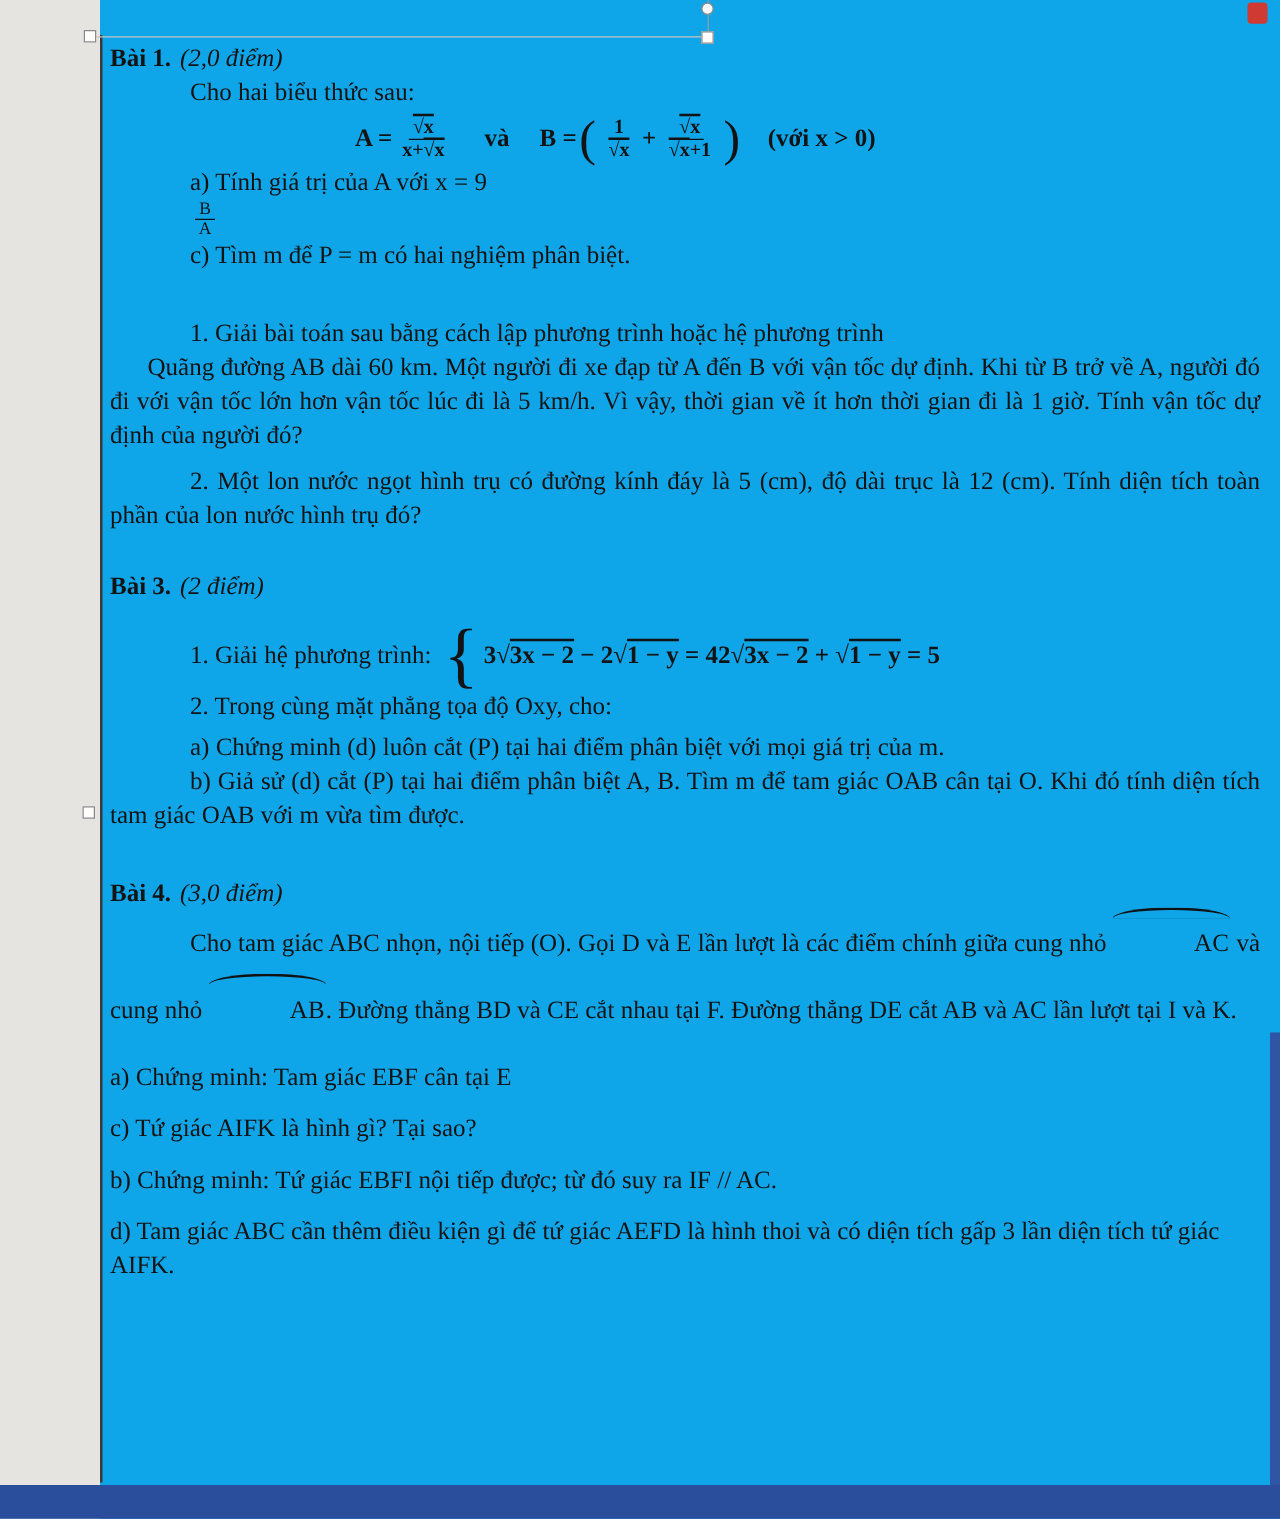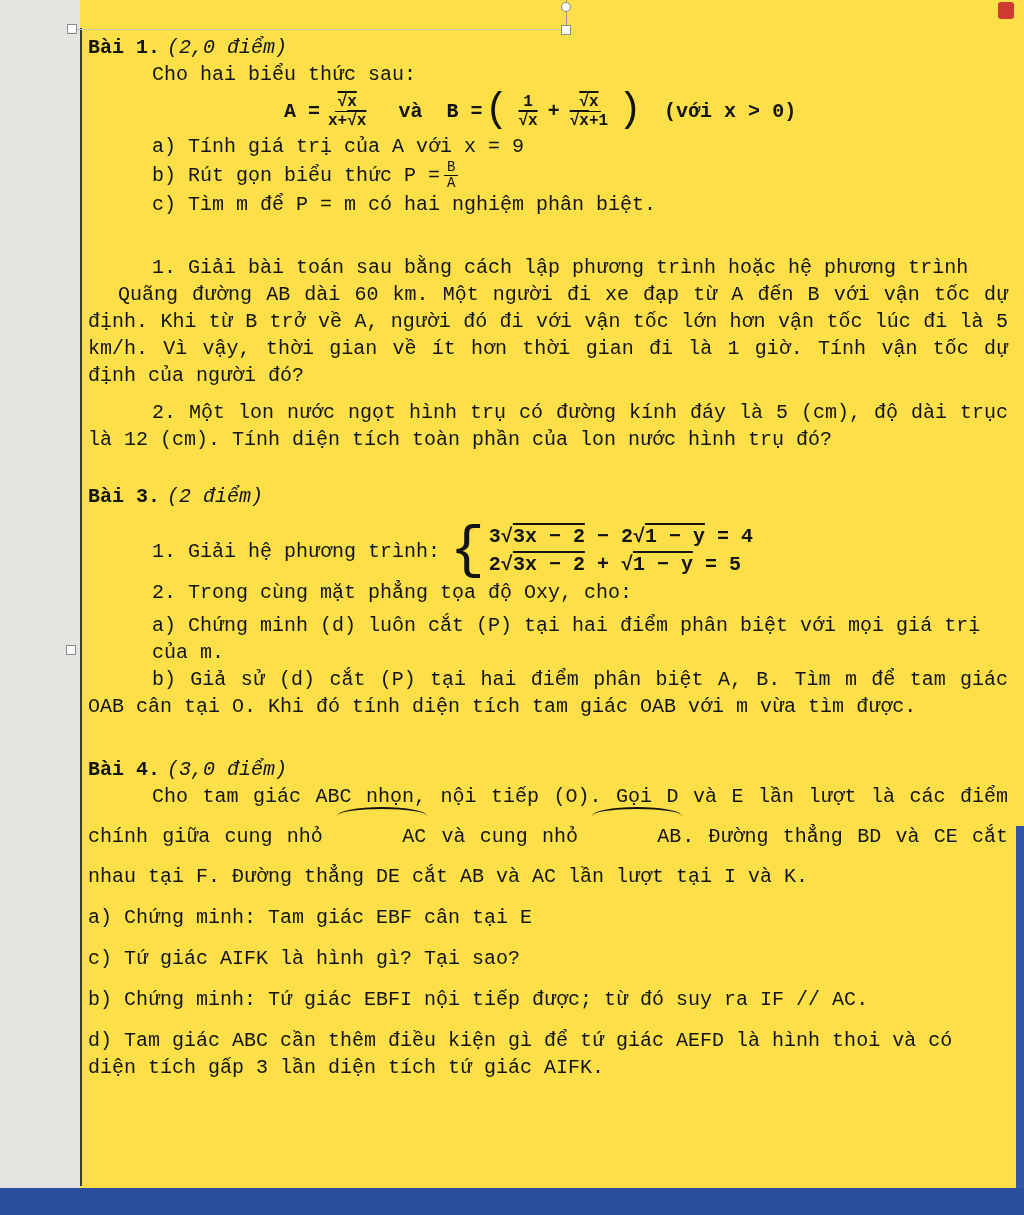--- a/index.html
+++ b/index.html
@@ -4,21 +4,21 @@
 <style>
   * { margin:0; padding:0; box-sizing:border-box; }
   html,body { width:1024px; height:1215px; }
   body {
     font-family:"Liberation Serif","DejaVu Serif",serif;
     background:#dbd9d5;
     position:relative;
     overflow:hidden;
     color:#131313;
   }
-  .photo { position:absolute; inset:0; background:#fde047;font-family:Liberation Mono, monospace; }
+  .photo { position:absolute; inset:0; background:#0ea5e9; }
   .margin-strip { position:absolute; left:0; top:0; width:80px; height:100%; background:#e6e4e0; }
   .vrule { position:absolute; left:80px; top:28px; width:2px; height:1158px; background:#3b3b3b; }
 
   .sel-top { position:absolute; left:72px; top:29px; width:496px; height:1px; background:#c6c4bf; }
   .sel-stem { position:absolute; left:566px; top:0; width:1px; height:30px; background:#9a9a9a; }
   .handle { position:absolute; width:10px; height:10px; background:#fdfdfd; border:1px solid #8a8a8a; z-index:6; }
   .h-a { left:67px; top:24px; }
   .h-b { left:561px; top:2px; border-radius:50%; }
   .h-c { left:561px; top:25px; }
   .h-d { left:66px; top:645px; }
@@ -44,21 +44,21 @@
   .frac .den { display:block; padding:0 3px; }
   .frac.tiny { font-size:14px; line-height:15px; margin:0 4px; vertical-align:middle; }
   .ol { text-decoration:overline; text-decoration-thickness:1.5px; }
   .paren { font-size:40px; font-weight:normal; line-height:40px; margin:0 2px; }
   .va { margin:0 24px; }
   .cond { margin-left:20px; }
   .plus { margin:0 2px; }
 
   .sys { display:inline-flex; align-items:center; vertical-align:middle; margin-left:10px; }
   .brace { font-size:58px; font-weight:normal; line-height:56px; margin-right:4px; }
-  .eqs { display:inline-flex; flex-direction:column; }
+  .eqs { display:inline-flex; }
   .eq { font-weight:bold; line-height:28px; white-space:nowrap; }
   .sys-line { padding-left:64px; display:flex; align-items:center;margin-top:13px; }
 
   .defs { padding-left:132px; }
   .def-label { display:inline-block; width:218px; }
   .mit { font-style:italic; font-weight:bold; }
 
   .arc { position:relative; display:inline-block; padding:13px 1px; }
   .arc::after { content:""; position:absolute; left:0; right:0; top:-3px; height:7px;
     border-top:2px solid #111; border-radius:50% 50% 0 0 / 100% 100% 0 0; }
@@ -114,21 +114,20 @@
         <span class="frac">
           <span class="num"><span class="ol">√x</span></span>
           <span class="den"><span class="ol">√x</span><span>+1</span></span>
         </span>
         <span class="paren">)</span>
         <span class="cond">(với x &gt; 0)</span>
       </div>
 
       <div class="ind">a) Tính giá trị của A với x = 9</div>
       <div class="itemb-line">
-        <span>b) Rút gọn biểu thức P =</span>
         <span class="frac tiny">
           <span class="num">B</span>
           <span class="den">A</span>
         </span>
       </div>
       <div class="ind">c) Tìm m để P = m có hai nghiệm phân biệt.</div>
     </section>
 
     <section class="s2">
       <div class="ind">1. Giải bài toán sau bằng cách lập phương trình hoặc hệ phương trình</div>

